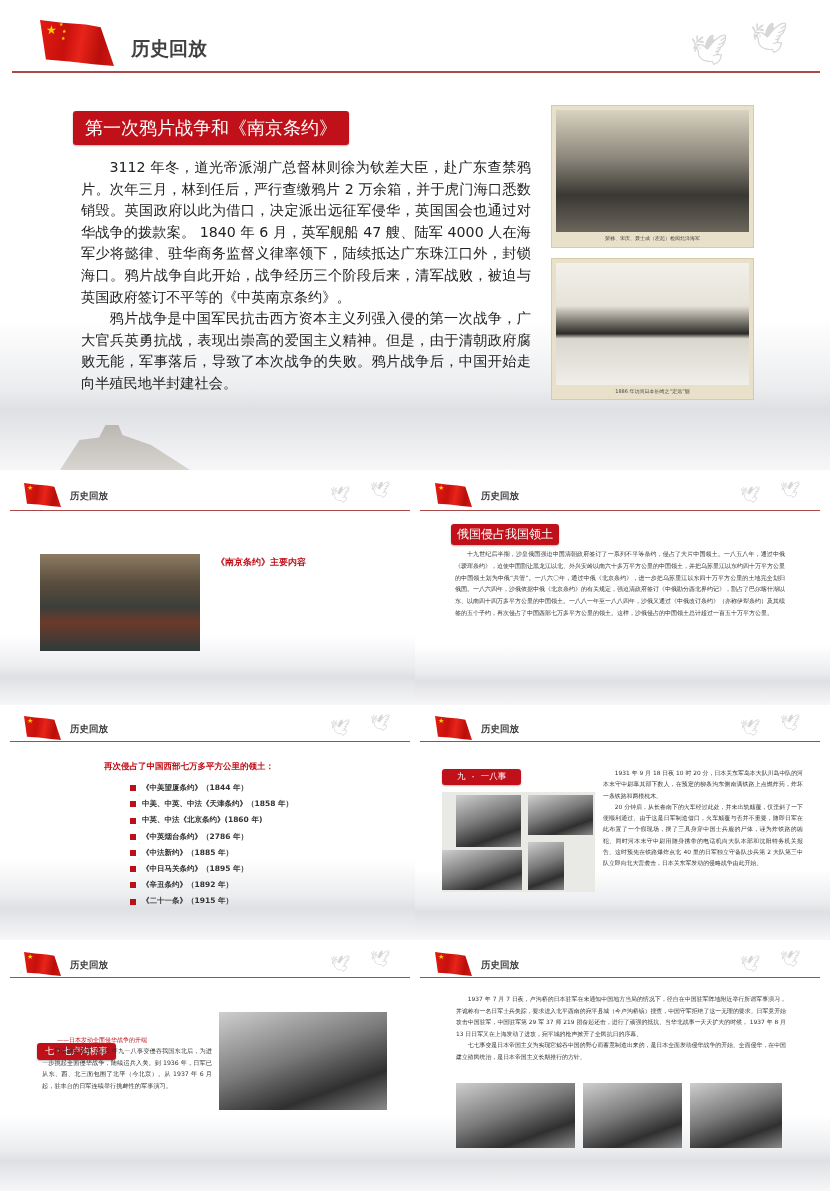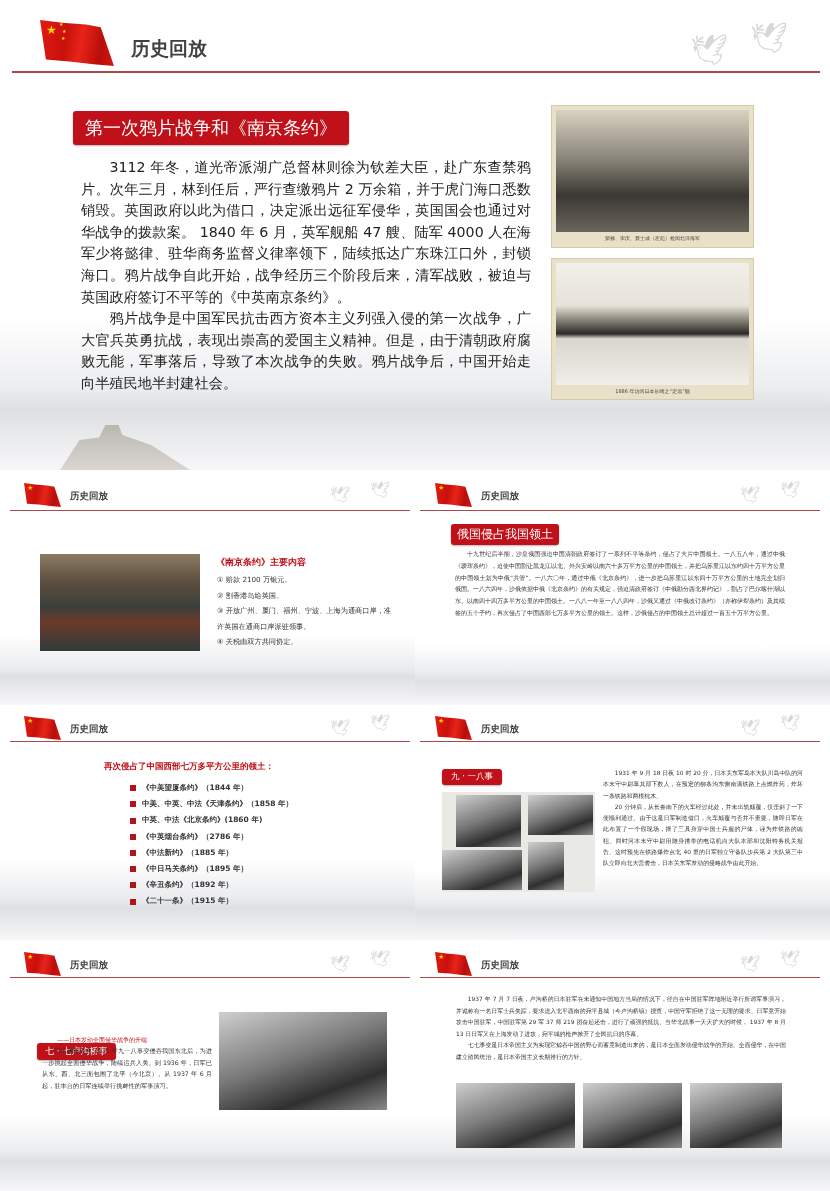--- a/index.html
+++ b/index.html
@@ -66,26 +66,20 @@
         <span class="star" style="left:3px;top:2px;font-size:7px;">★</span>
       </div>
     <div class="hdr-title" style="left:70px;top:15px;font-size:9.5px;">历史回放</div>
     <div class="dove" style="left:330px;top:10px;font-size:16px;">🕊</div>
     <div class="dove" style="left:370px;top:5px;font-size:16px;">🕊</div>
     <div class="hdr-line" style="left:10px;width:400px;top:35px;height:1px;"></div>
   </div>
   <div class="clouds" style="height:70px;"></div>
   <div class="photo ph-paint" style="left:40px;top:79px;width:160px;height:97px;"></div>
   <div class="subtitle-red" style="left:216px;top:81px;font-size:9px;">《南京条约》主要内容</div>
-  <div style="position:absolute;left:217px;top:97px;width:180px;font-size:7.2px;line-height:15.5px;color:#333;">
-    <div>① 赔款 2100 万银元。</div>
-    <div>② 割香港岛给英国。</div>
-    <div style="padding-left:0;text-indent:0;">③ 开放广州、厦门、福州、宁波、上海为通商口岸，准许英国在通商口岸派驻领事。</div>
-    <div>④ 关税由双方共同协定。</div>
-  </div>
 </div>
 
 <div class="slide" style="left:415px;top:475px;width:415px;height:230px;">
   <div class="hdr">
     <div class="flag" style="left:20px;top:8px;width:37px;height:24px;">
         <span class="star" style="left:3px;top:2px;font-size:7px;">★</span>
       </div>
     <div class="hdr-title" style="left:66px;top:15px;font-size:9.5px;">历史回放</div>
     <div class="dove" style="left:325px;top:10px;font-size:16px;">🕊</div>
     <div class="dove" style="left:365px;top:5px;font-size:16px;">🕊</div>
@@ -150,21 +144,21 @@
   <div class="hdr">
     <div class="flag" style="left:20px;top:6px;width:37px;height:24px;">
         <span class="star" style="left:3px;top:2px;font-size:7px;">★</span>
       </div>
     <div class="hdr-title" style="left:66px;top:13px;font-size:9.5px;">历史回放</div>
     <div class="dove" style="left:325px;top:8px;font-size:16px;">🕊</div>
     <div class="dove" style="left:365px;top:3px;font-size:16px;">🕊</div>
     <div class="hdr-line" style="left:5px;width:400px;top:31px;height:1px;"></div>
   </div>
   <div class="clouds" style="height:70px;"></div>
-  <div class="redbox" style="left:27px;top:59px;padding:2px 9px;font-size:8.5px;">九 · 一八事</div>
+  <div class="redbox" style="left:27px;top:59px;padding:2px 15px;font-size:8.5px;font-family:Liberation Mono, monospace;">九 · 一八事</div>
   <div class="photo" style="left:27px;top:82px;width:153px;height:100px;background:#e9e9e6;">
     <div class="ph-bw" style="position:absolute;left:14px;top:3px;width:65px;height:52px;"></div>
     <div class="ph-bw" style="position:absolute;left:86px;top:3px;width:65px;height:40px;"></div>
     <div class="ph-bw" style="position:absolute;left:0;top:58px;width:80px;height:40px;"></div>
     <div class="ph-bw" style="position:absolute;left:86px;top:50px;width:36px;height:48px;"></div>
   </div>
   <div class="para" style="left:188px;top:58px;width:200px;font-size:5.9px;line-height:11.3px;color:#333;">
     <p>1931 年 9 月 18 日夜 10 时 20 分，日本关东军岛本大队川岛中队的河本末守中尉率其部下数人，在预定的柳条沟东侧南满铁路上点燃炸药，炸坏一条铁路和两根枕木。</p>
     <p>20 分钟后，从长春南下的火车经过此处，并未出轨颠覆，仅歪斜了一下便顺利通过。由于这是日军制造借口，火车颠覆与否并不重要，随即日军在此布置了一个假现场，摆了三具身穿中国士兵服的尸体，诬为炸铁路的凶犯。同时河本末守中尉用随身携带的电话机向大队本部和沈阳特务机关报告。这时预先在铁路爆炸点北 40 里的日军独立守备队步兵第 2 大队第三中队立即向北大营袭击，日本关东军发动的侵略战争由此开始。</p>
   </div>

